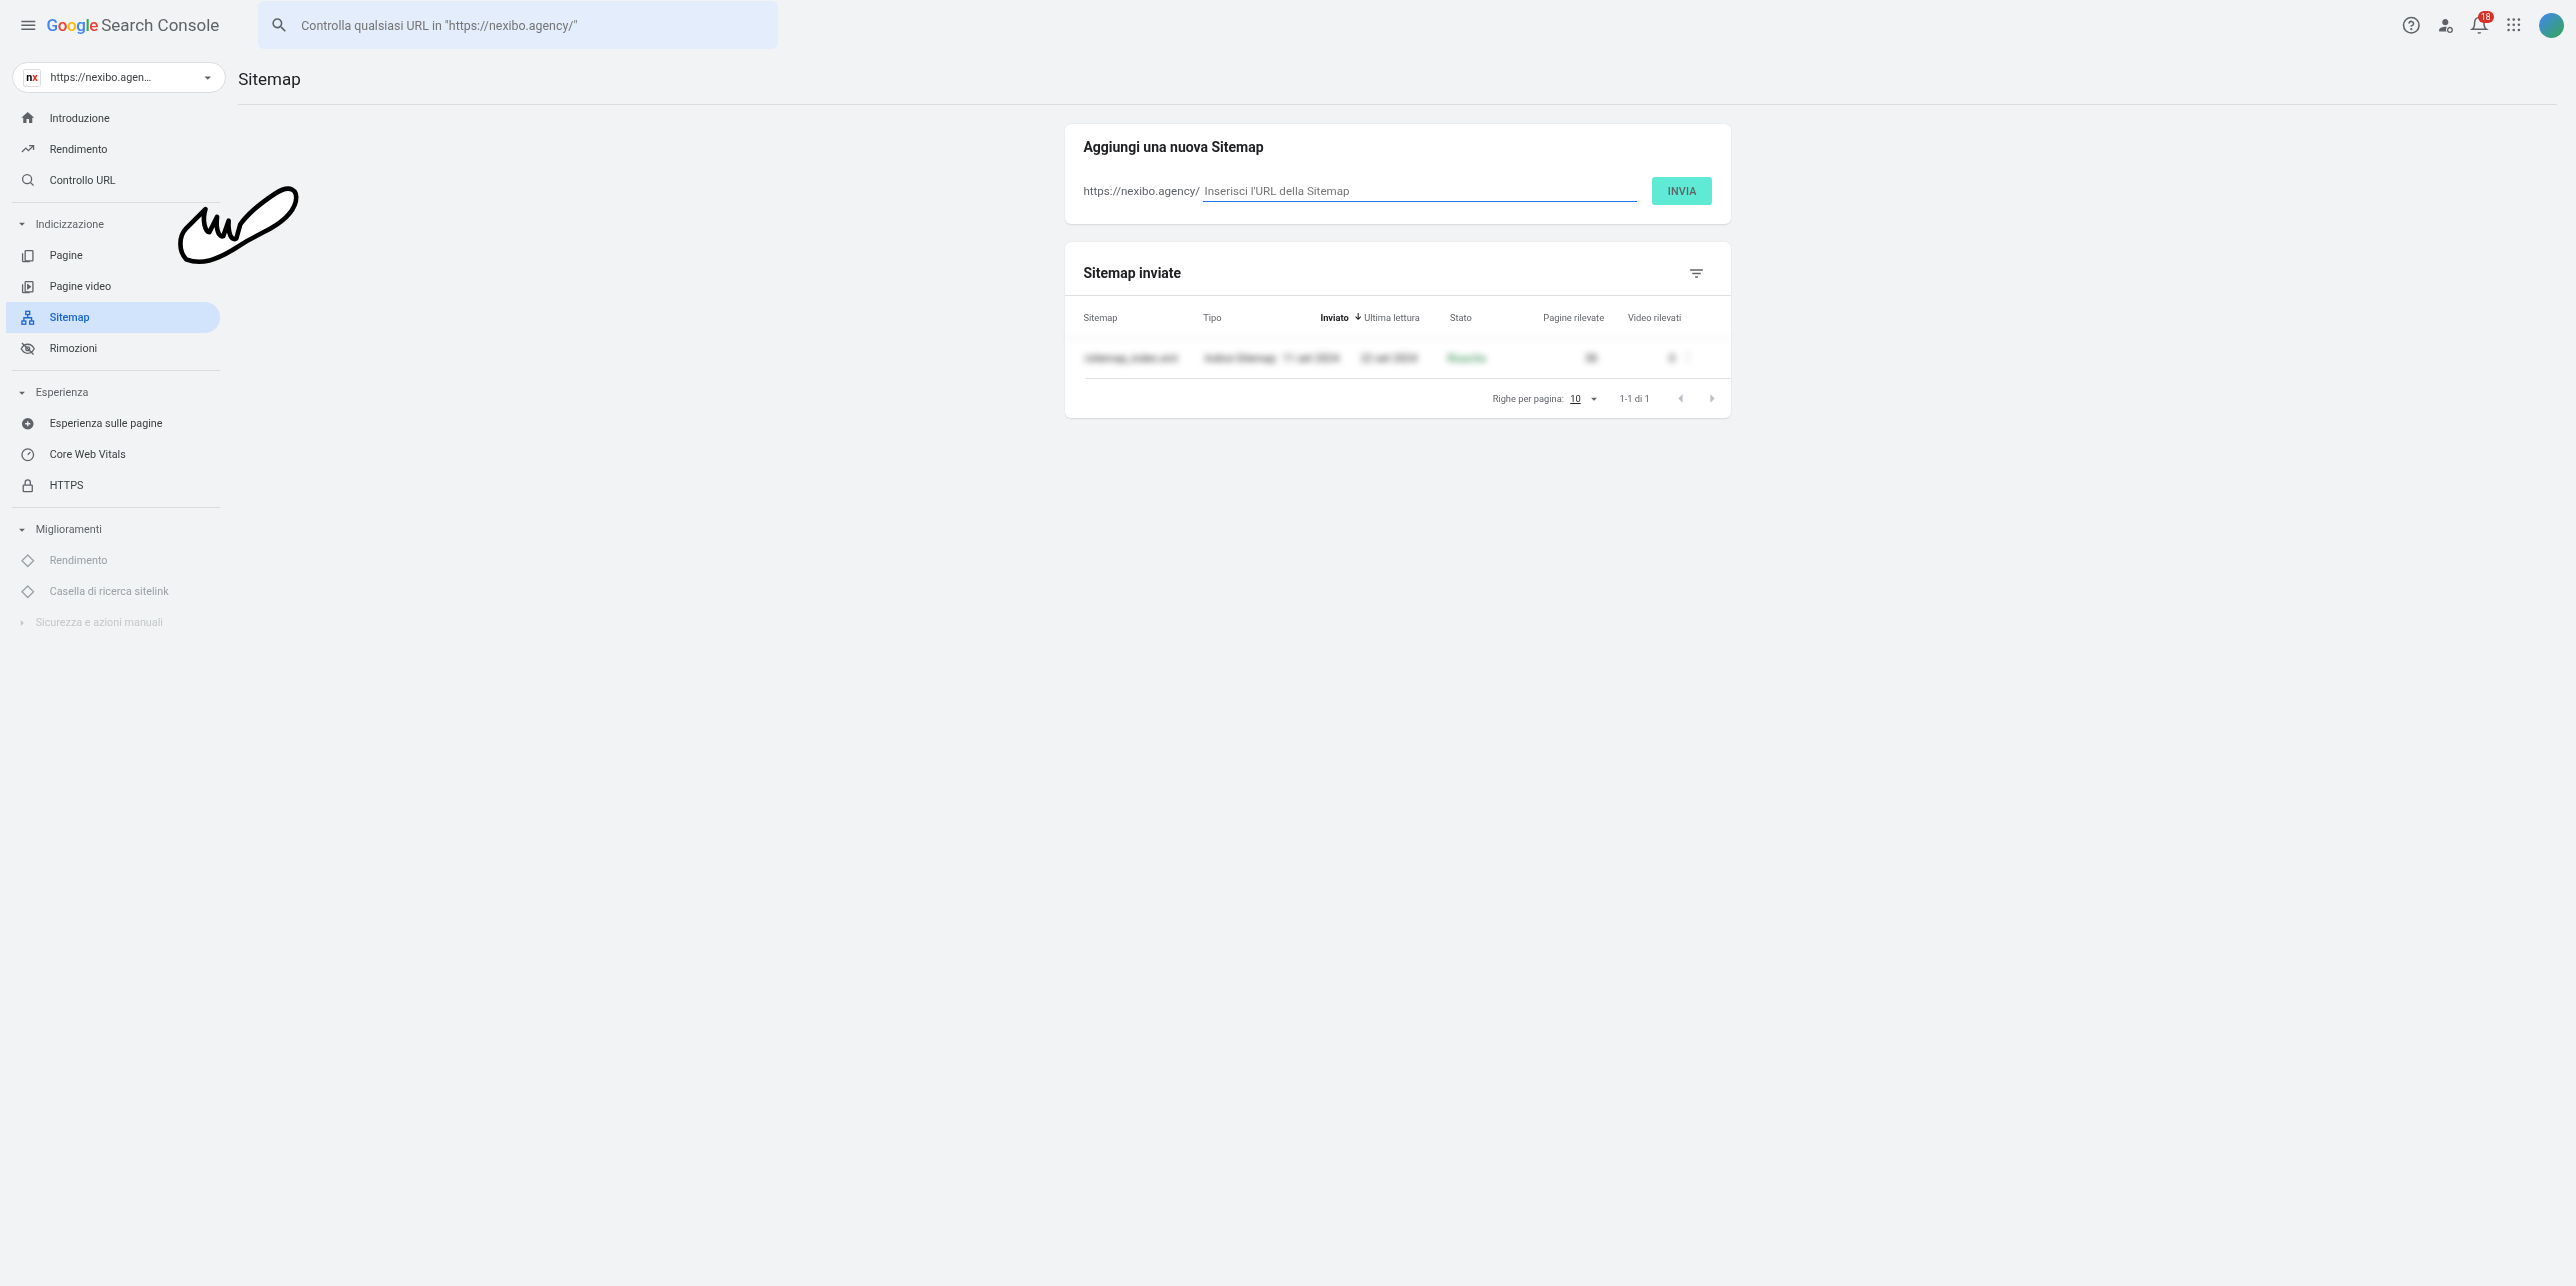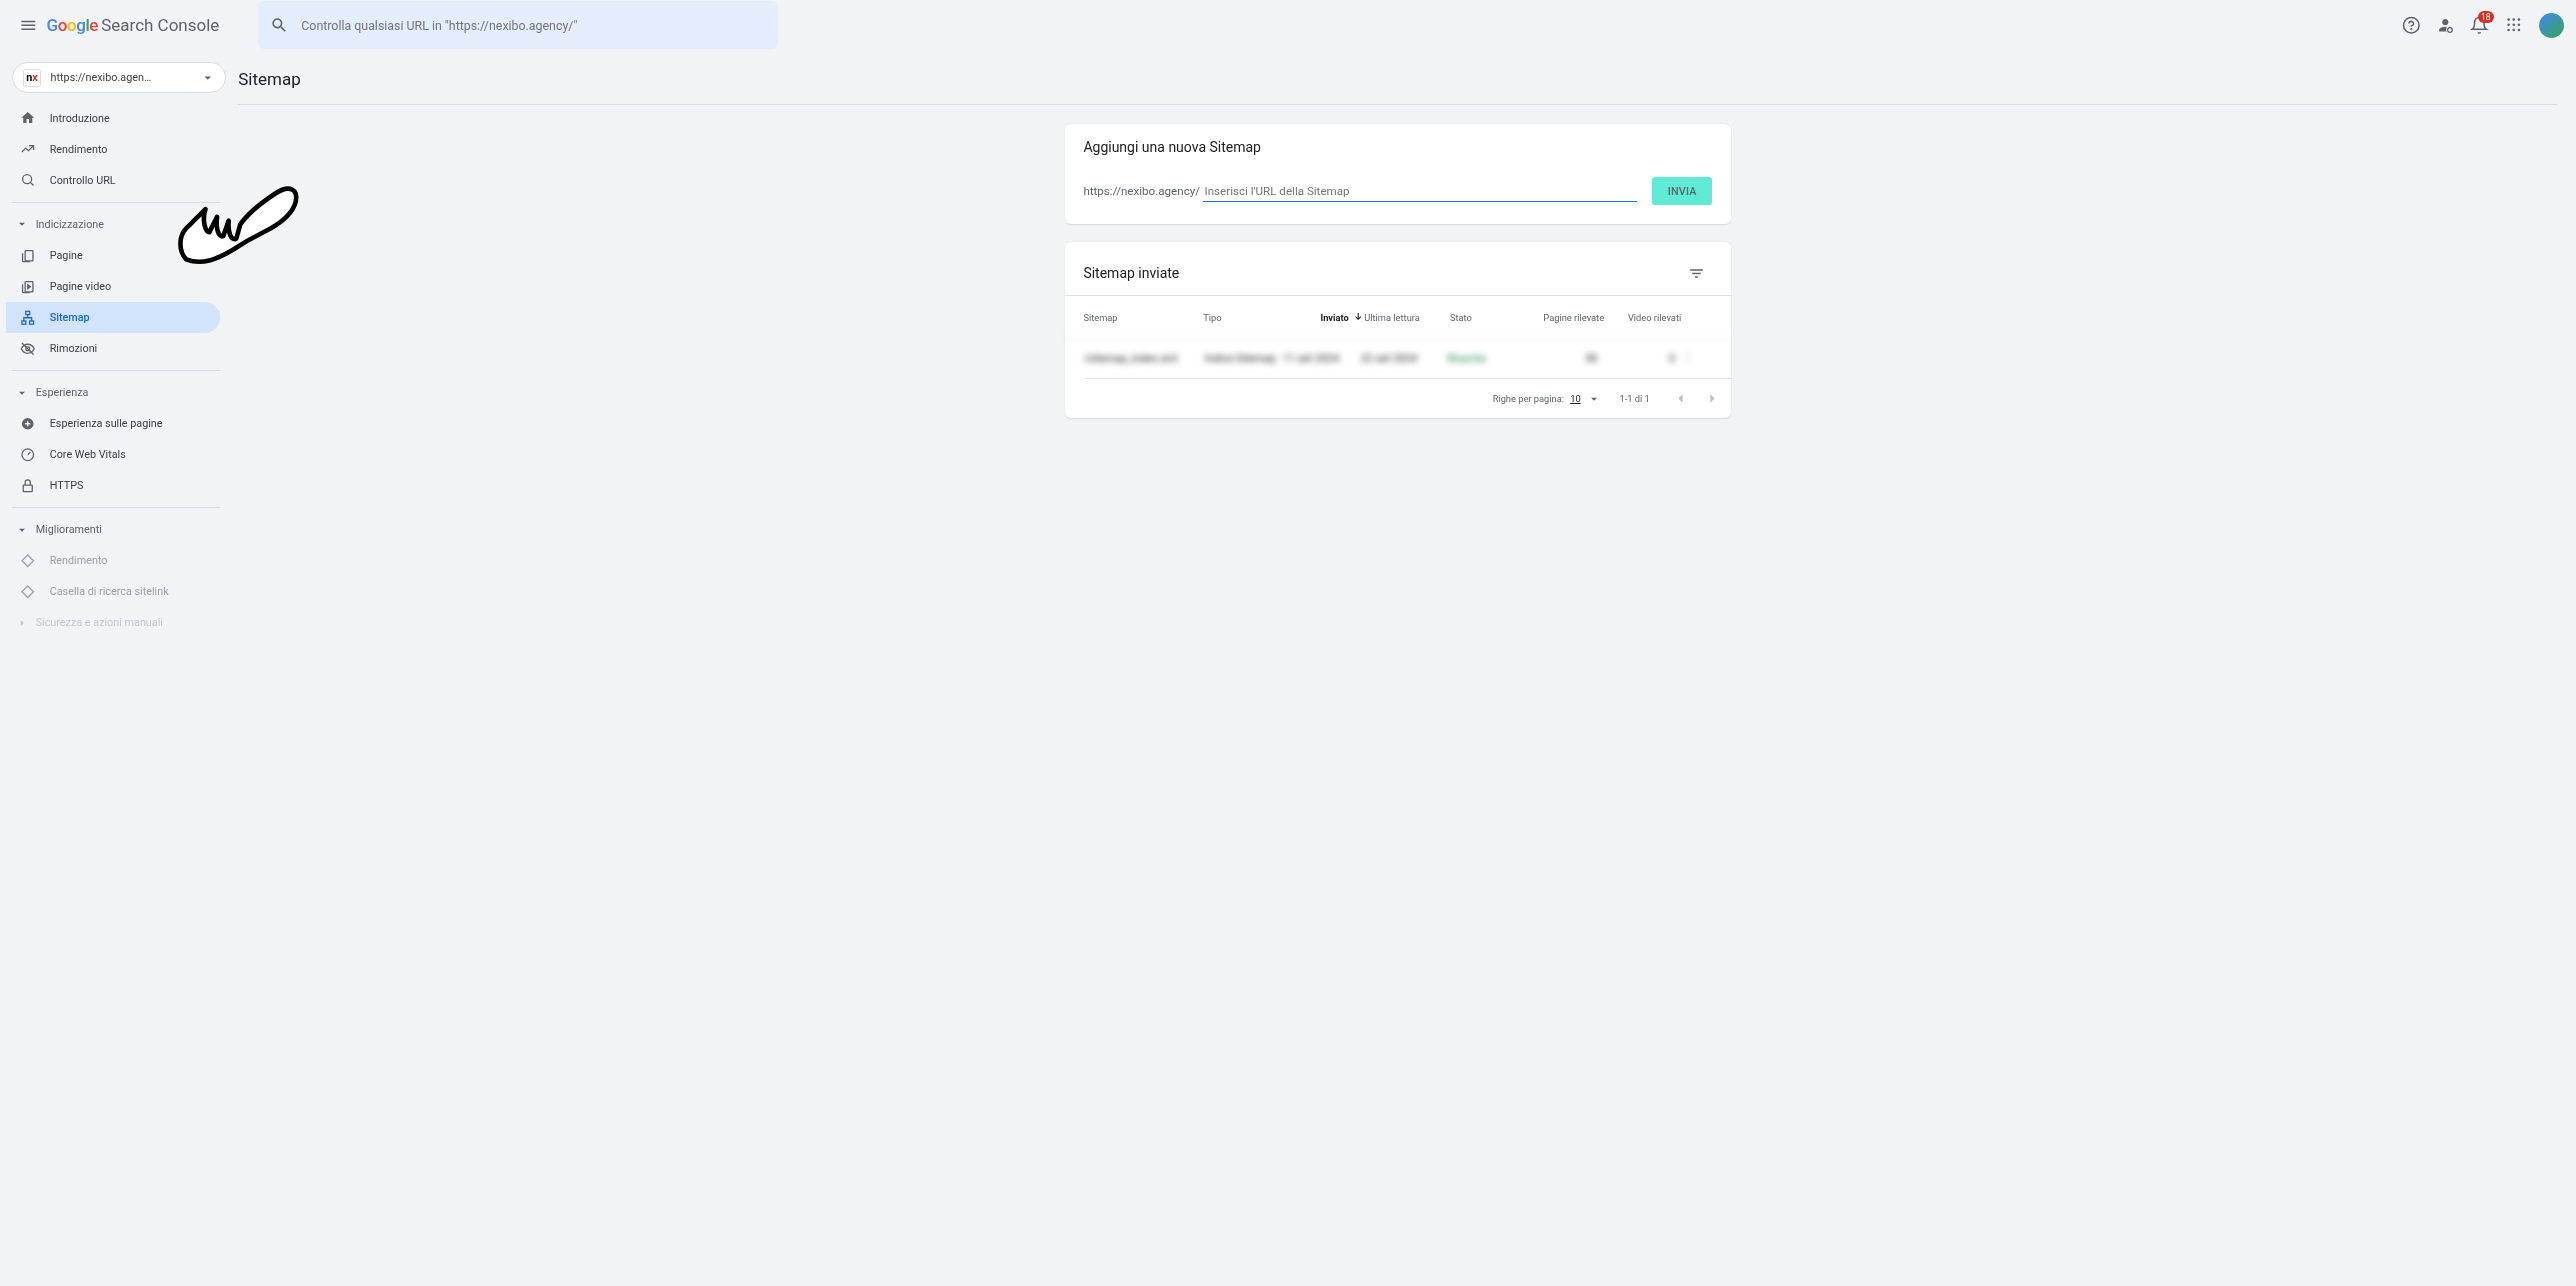--- a/index.html
+++ b/index.html
@@ -42,21 +42,21 @@
 .divider { height:0.8px; background:#dadce0; margin: 6.2px 12.4px 6.2px 6.2px; }
 
 
 .main { flex:1; overflow-y:auto; padding: 0 18.6px 18.6px 6.2px; }
 .page-header { padding: 18.6px 0 15.5px 0; border-bottom:0.8px solid #dadce0; }
 .page-title { font-size: 17px; font-weight:400; color:#202124; }
 .content { max-width: 666px; margin: 18.6px auto 0 auto; display:flex; flex-direction:column; gap:18.6px;}
 
 .card { background:#fff; border-radius:6.2px; box-shadow: 0 0.8px 1.5px rgba(60,64,67,.15); }
 .card-pad { padding: 15.5px 18.6px 18.6px 18.6px; }
-.card-title { font-size:14px; font-weight:400; color:#202124; margin-bottom: 21.7px;}
+.card-title { font-size:14px; font-weight:700; color:#202124; margin-bottom: 21.7px;}
 .card-title-row { display:flex; justify-content:space-between; align-items:center; padding: 15.5px 18.6px 6.2px 18.6px; }
 .add-row { display:flex; align-items:center; gap: 3.1px; }
 .prefix { color:#5f6368; font-size:11.6px; white-space:nowrap;}
 .sitemap-input { flex:1; border:none; border-bottom:1.5px solid #1a73e8; padding: 3.1px 1.5px; font-size:11.6px; outline:none; color:#202124;}
 .submit-btn { margin-left:12.4px; background:#5eead4; border:none; padding: 7.7px 15.5px; border-radius:3.1px; color:#5f6368; font-weight:500; font-size:10.8px; cursor:pointer; letter-spacing:0.2px;}
 
 .table { width:100%; }
 .thead, .trow { display:grid; grid-template-columns: 1.4fr 0.9fr 0.9fr 1.0fr 0.9fr 0.9fr 0.9fr 31px; align-items:center; padding: 0 18.6px; }
 .thead { height:43px; color:#5f6368; font-size:9.3px; border-top:0.8px solid #e0e0e0;}
 .thead .th { font-weight:400; }

